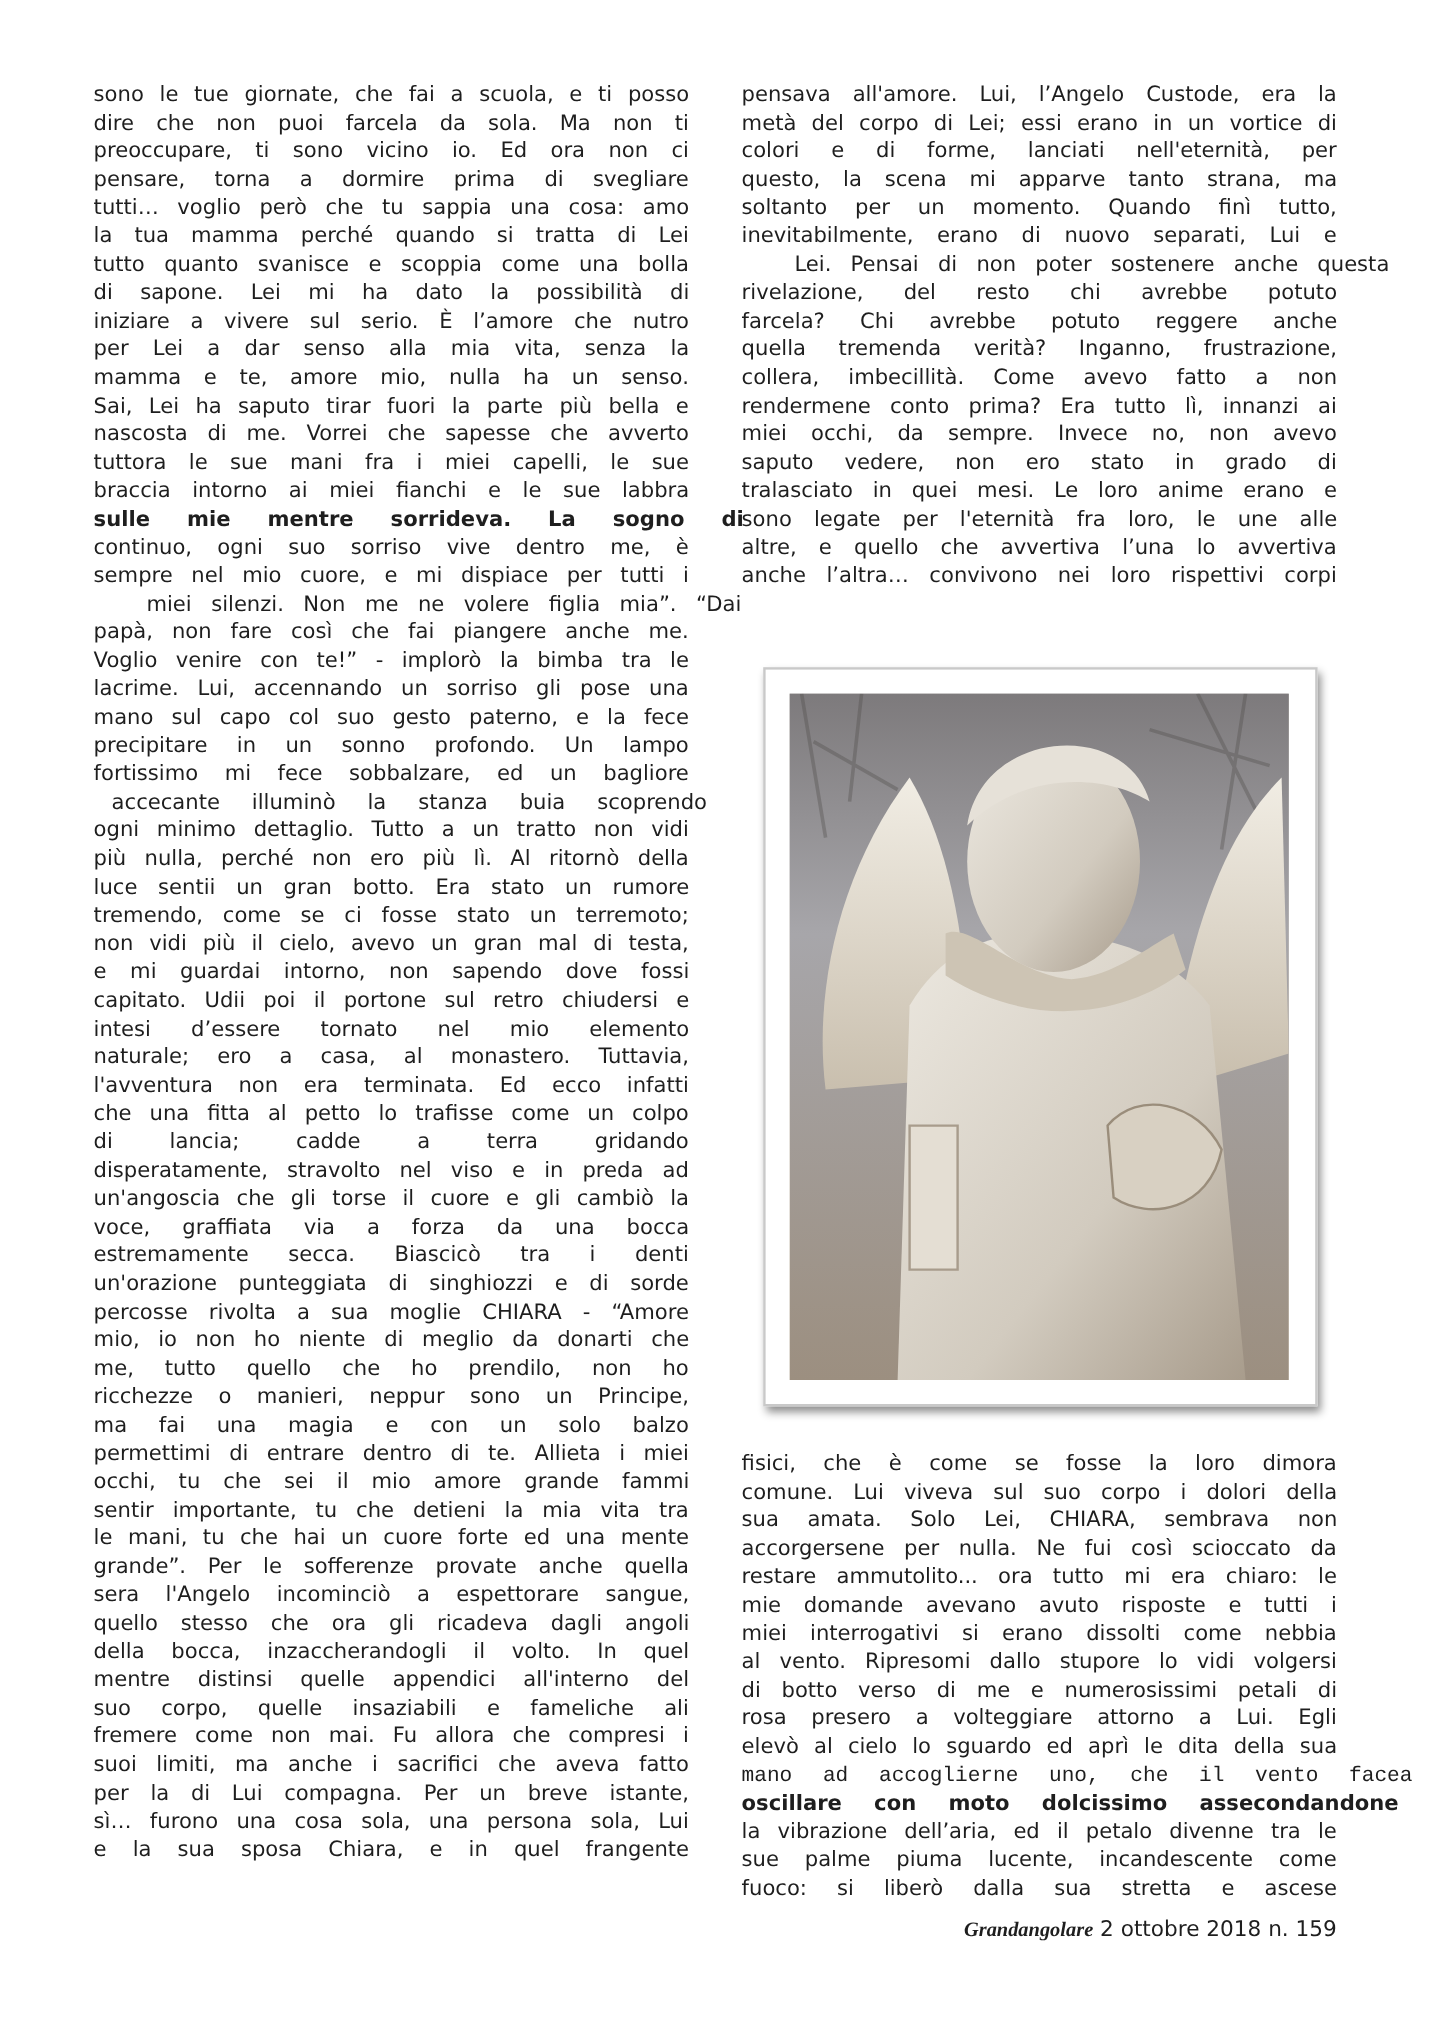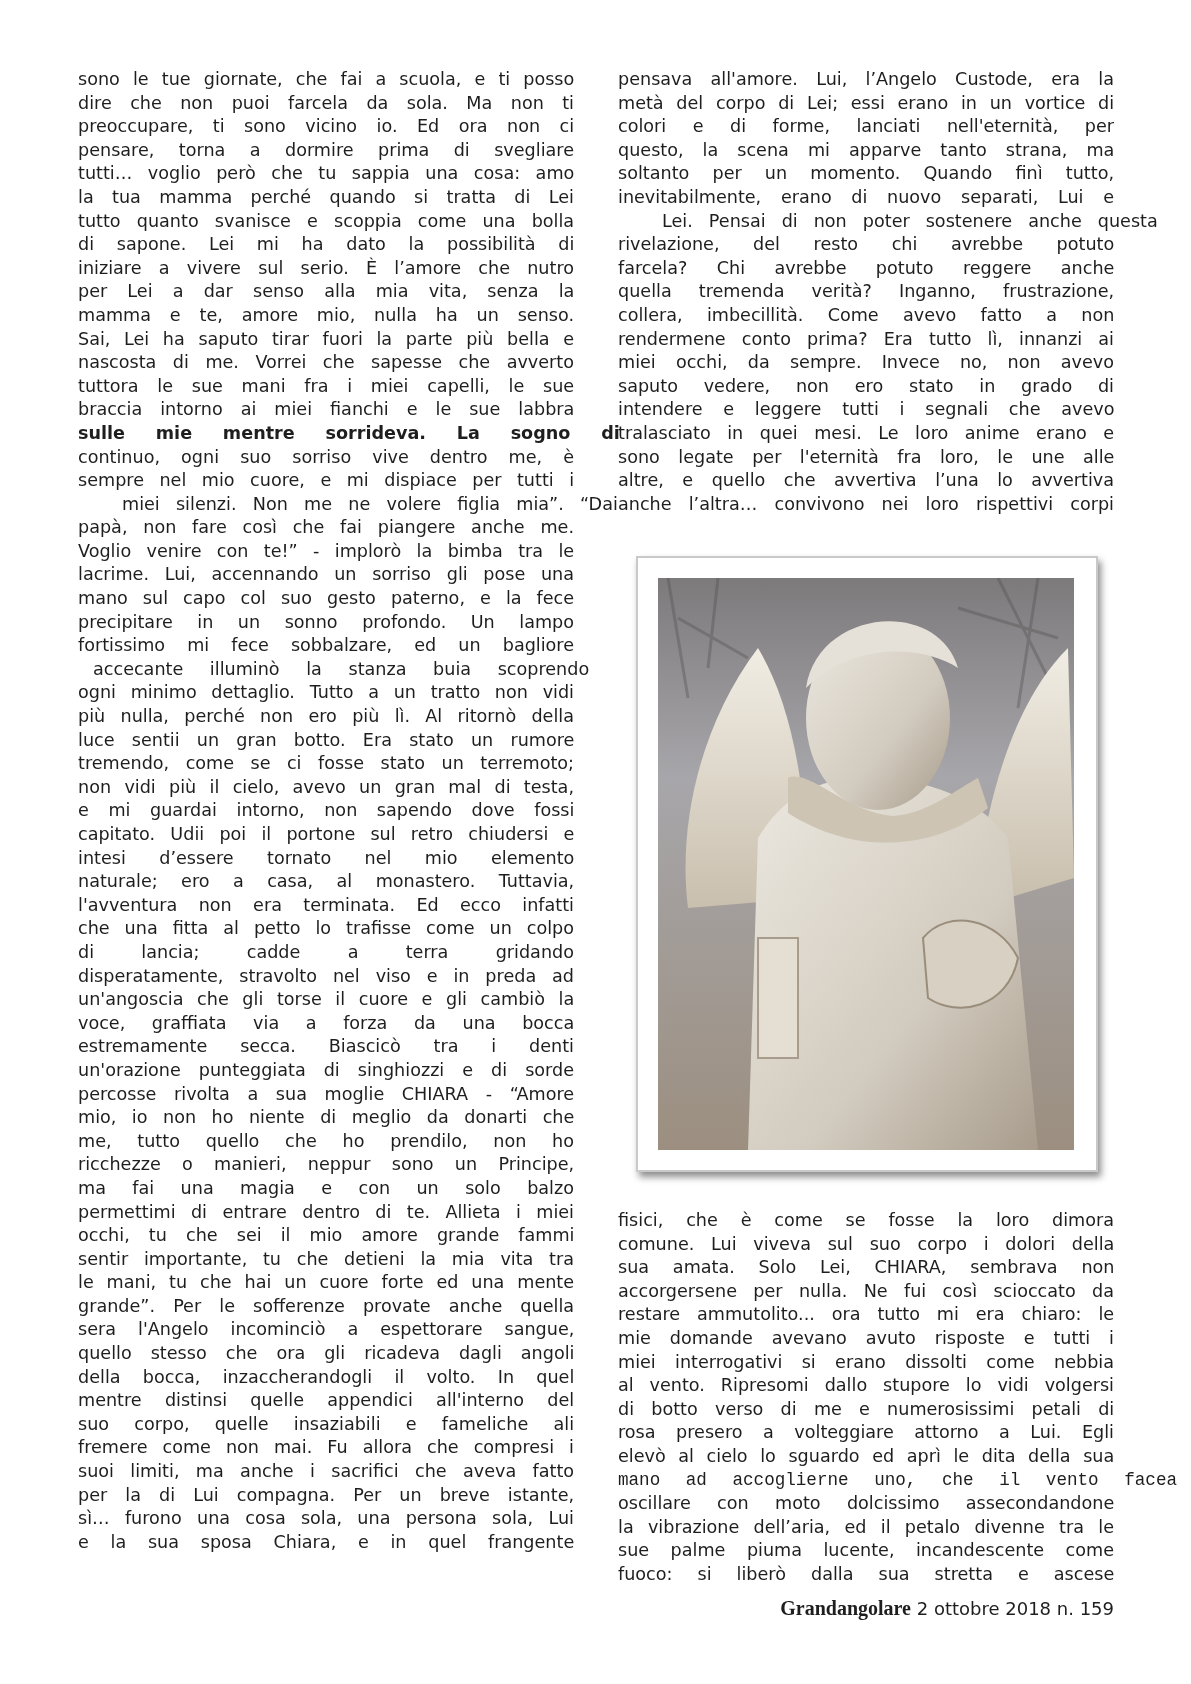--- a/index.html
+++ b/index.html
@@ -36,21 +36,21 @@
 
   #footer {
     position: absolute;
     left: 740px; top: 1597px;
     width: 374px;
     text-align: right;
     font-size: 18px;
     color: #1e1e1e;
     font-family: "DejaVu Sans", sans-serif;
   }
-  #footer .pub { font-family: "Liberation Serif", serif; font-weight: bold; font-size: 20px; }
+  #footer .pub { font-family: "Liberation Serif", serif; font-style: italic; font-weight: bold; font-size: 17px; }
 </style>
 </head>
 <body>
 
 <div id="left-col" class="col">
     <span class="line" style="display: block; word-spacing: 7.5px;">sono le tue giornate, che fai a scuola, e ti posso</span>
     <span class="line" style="display: block; word-spacing: 12.7778px;">dire che non puoi farcela da sola. Ma non ti</span>
     <span class="line" style="display: block; word-spacing: 13.875px;">preoccupare, ti sono vicino io. Ed ora non ci</span>
     <span class="line" style="display: block; word-spacing: 18.8333px;">pensare, torna a dormire prima di svegliare</span>
     <span class="line" style="display: block; word-spacing: 9.875px;">tutti… voglio però che tu sappia una cosa: amo</span>
@@ -122,21 +122,20 @@
     <span class="line" style="display: block; word-spacing: 17.5px;">soltanto per un momento. Quando finì tutto,</span>
     <span class="line" style="display: block; word-spacing: 14px;">inevitabilmente, erano di nuovo separati, Lui e</span>
     <span class="line" style="display: block; word-spacing: 10.4286px; margin-left: 44px;">Lei. Pensai di non poter sostenere anche questa</span>
     <span class="line" style="display: block; word-spacing: 28px;">rivelazione, del resto chi avrebbe potuto</span>
     <span class="line" style="display: block; word-spacing: 23.8px;">farcela? Chi avrebbe potuto reggere anche</span>
     <span class="line" style="display: block; word-spacing: 21.5px;">quella tremenda verità? Inganno, frustrazione,</span>
     <span class="line" style="display: block; word-spacing: 18.6667px;">collera, imbecillità. Come avevo fatto a non</span>
     <span class="line" style="display: block; word-spacing: 10.4286px;">rendermene conto prima? Era tutto lì, innanzi ai</span>
     <span class="line" style="display: block; word-spacing: 14.5714px;">miei occhi, da sempre. Invece no, non avevo</span>
     <span class="line" style="display: block; word-spacing: 20.1429px;">saputo vedere, non ero stato in grado di</span>
-    <span class="line" style="display: block; word-spacing: 15.1429px;">intendere e leggere tutti i segnali che avevo</span>
     <span class="line" style="display: block; word-spacing: 10.875px;">tralasciato in quei mesi. Le loro anime erano e</span>
     <span class="line" style="display: block; word-spacing: 12.875px;">sono legate per l'eternità fra loro, le une alle</span>
     <span class="line" style="display: block; word-spacing: 12.8571px;">altre, e quello che avvertiva l’una lo avvertiva</span>
     <span class="line" style="display: block; word-spacing: 11.5px;">anche l’altra… convivono nei loro rispettivi corpi</span>
   </div>
 
 <div id="photo-frame">
   <div id="photo" title="Statua di un angelo in marmo bianco con fiori">
     <svg viewBox="0 0 416 572" preserveAspectRatio="none">
       <defs>
@@ -177,21 +176,21 @@
     <span class="line" style="display: block; word-spacing: 18.1667px;">sua amata. Solo Lei, CHIARA, sembrava non</span>
     <span class="line" style="display: block; word-spacing: 10.7143px;">accorgersene per nulla. Ne fui così scioccato da</span>
     <span class="line" style="display: block; word-spacing: 11.2857px;">restare ammutolito... ora tutto mi era chiaro: le</span>
     <span class="line" style="display: block; word-spacing: 13.2857px;">mie domande avevano avuto risposte e tutti i</span>
     <span class="line" style="display: block; word-spacing: 13.6667px;">miei interrogativi si erano dissolti come nebbia</span>
     <span class="line" style="display: block; word-spacing: 10.2857px;">al vento. Ripresomi dallo stupore lo vidi volgersi</span>
     <span class="line" style="display: block; word-spacing: 11.625px;">di botto verso di me e numerosissimi petali di</span>
     <span class="line" style="display: block; word-spacing: 14.8571px;">rosa presero a volteggiare attorno a Lui. Egli</span>
     <span class="line" style="display: block; word-spacing: 7px;">elevò al cielo lo sguardo ed aprì le dita della sua</span>
     <span class="line" style="display: block; word-spacing: 15px; font-family: Liberation Mono, monospace;">mano ad accoglierne uno, che il vento facea</span>
-    <span class="line" style="display: block; word-spacing: 20.75px;">oscillare con moto dolcissimo assecondandone</span>
+    <span class="line" style="display: block; word-spacing: 20.75px; font-weight: bold;">oscillare con moto dolcissimo assecondandone</span>
     <span class="line" style="display: block; word-spacing: 8.625px;">la vibrazione dell’aria, ed il petalo divenne tra le</span>
     <span class="line" style="display: block; word-spacing: 15.8px;">sue palme piuma lucente, incandescente come</span>
     <span class="line" style="display: block; word-spacing: 19.4286px;">fuoco: si liberò dalla sua stretta e ascese</span>
   </div>
 
 <div id="footer">
   <span class="pub">Grandangolare</span>
   <span>2 ottobre 2018 n. 159</span>
 </div>
 

